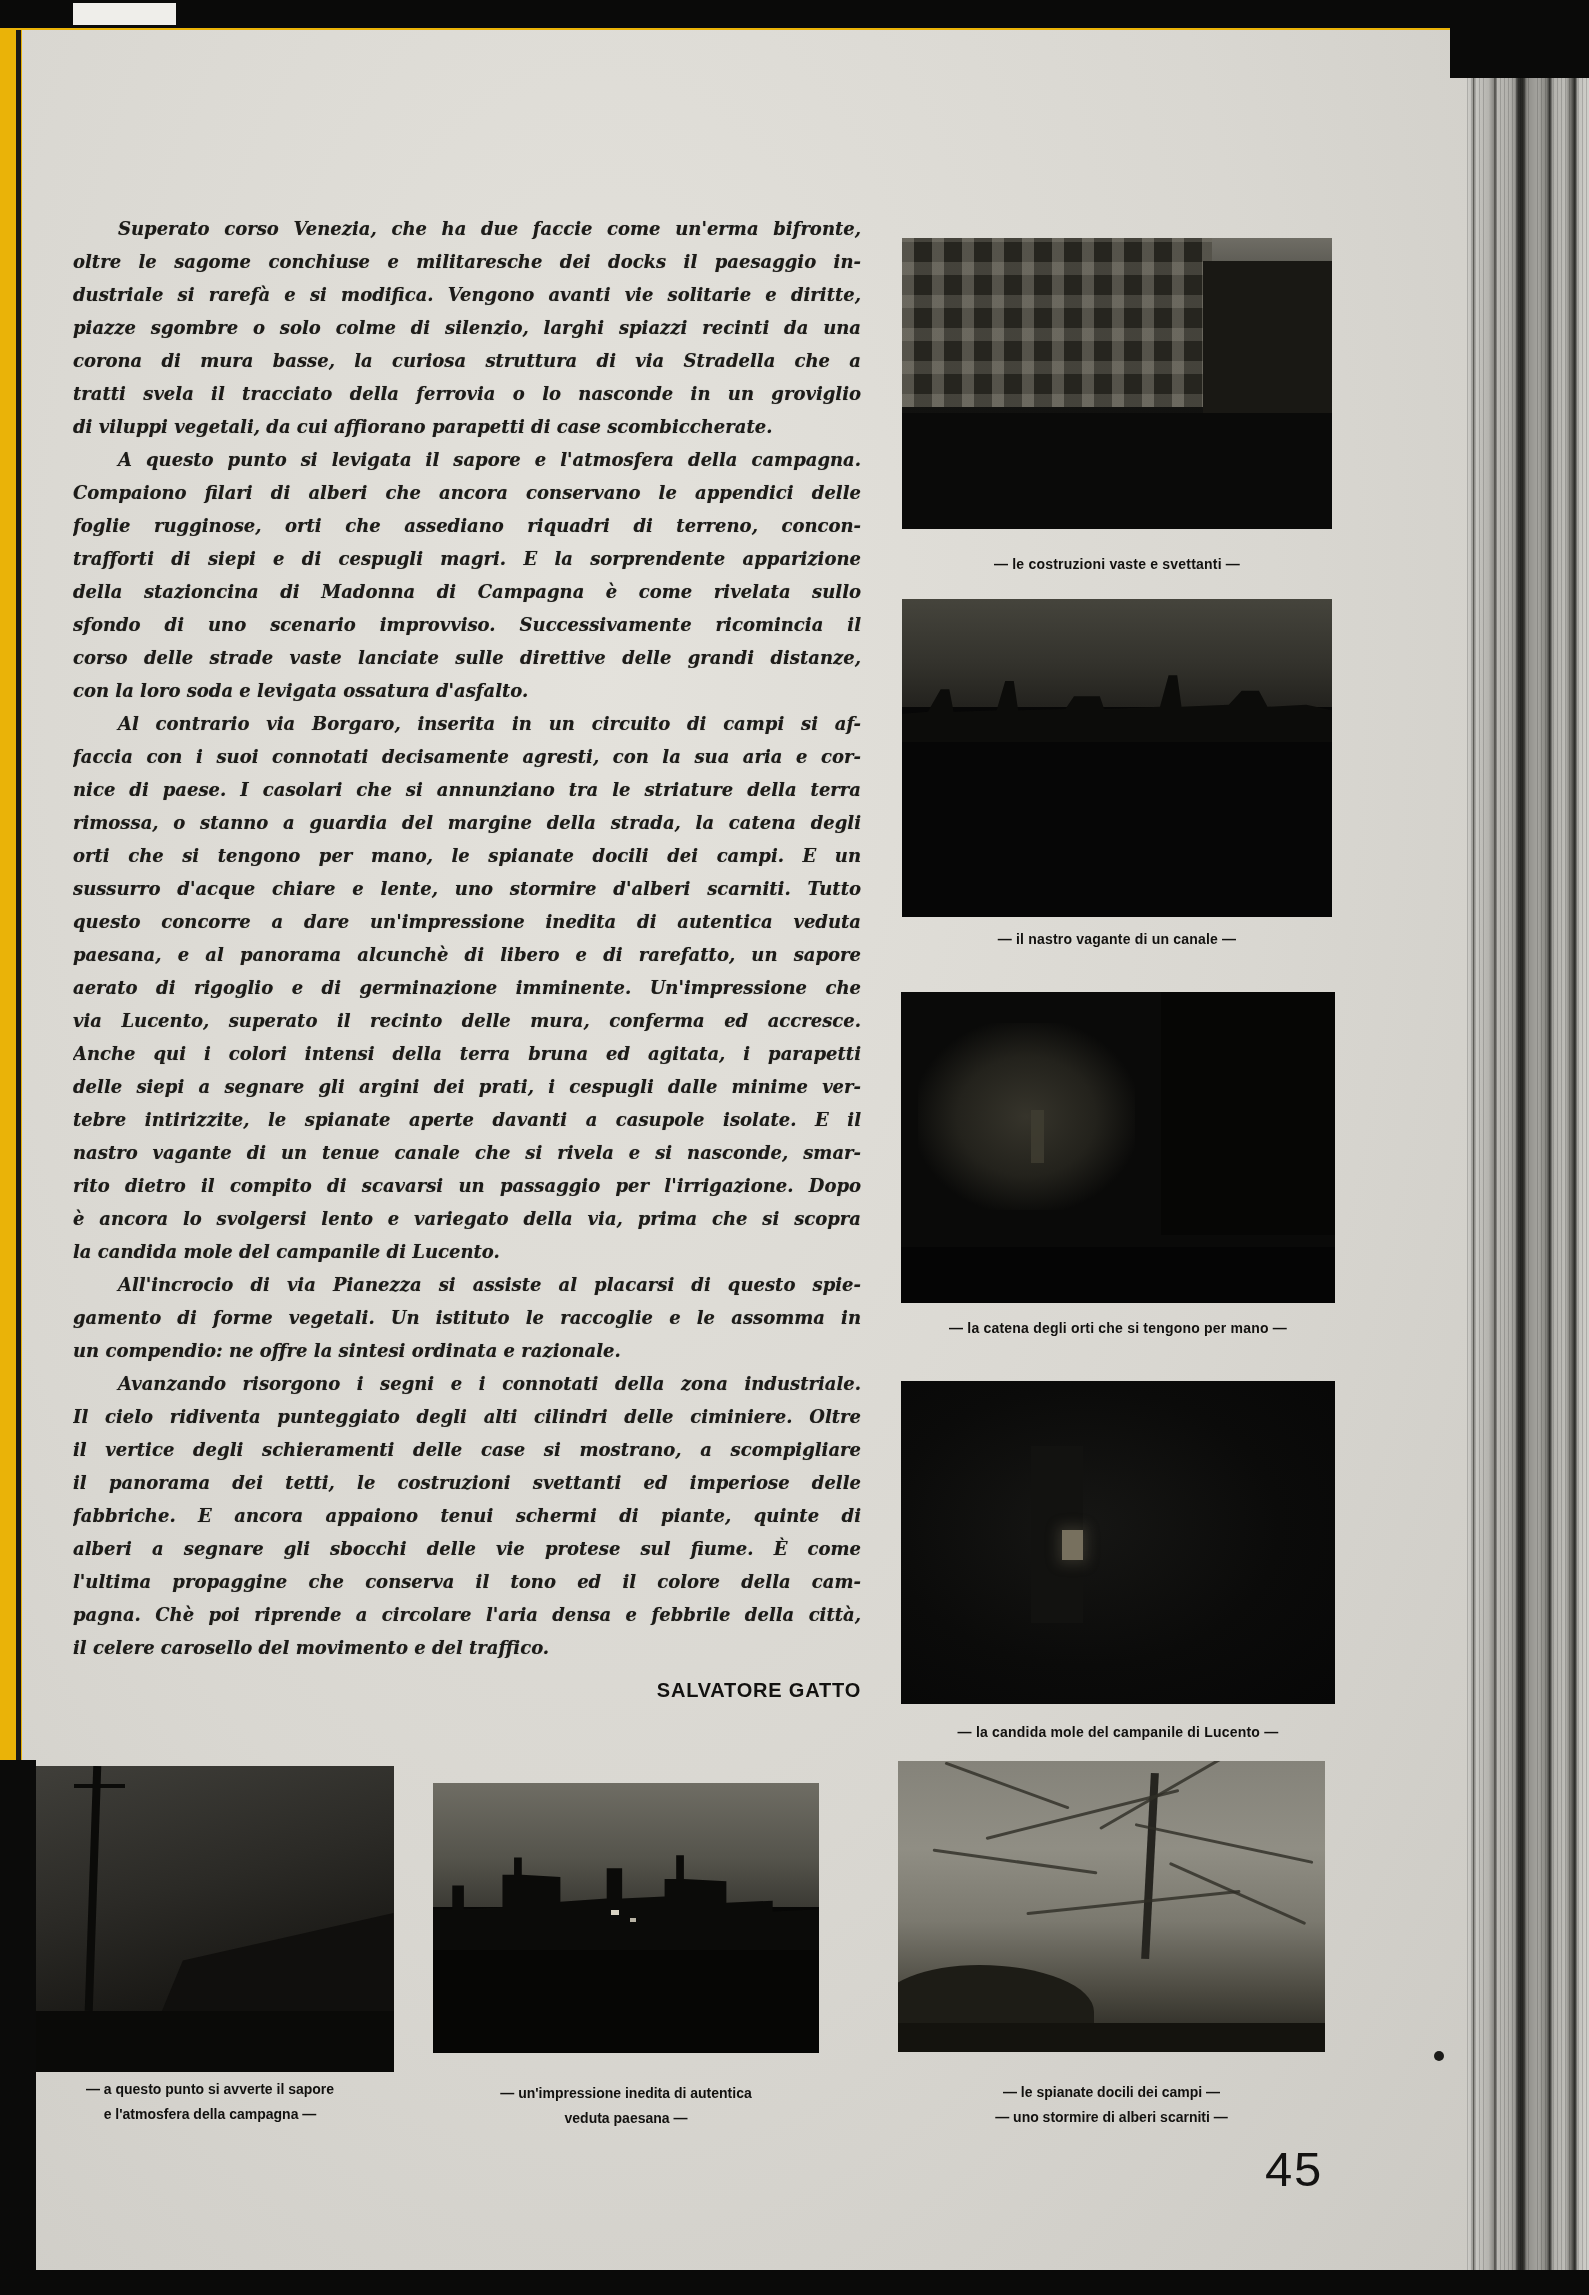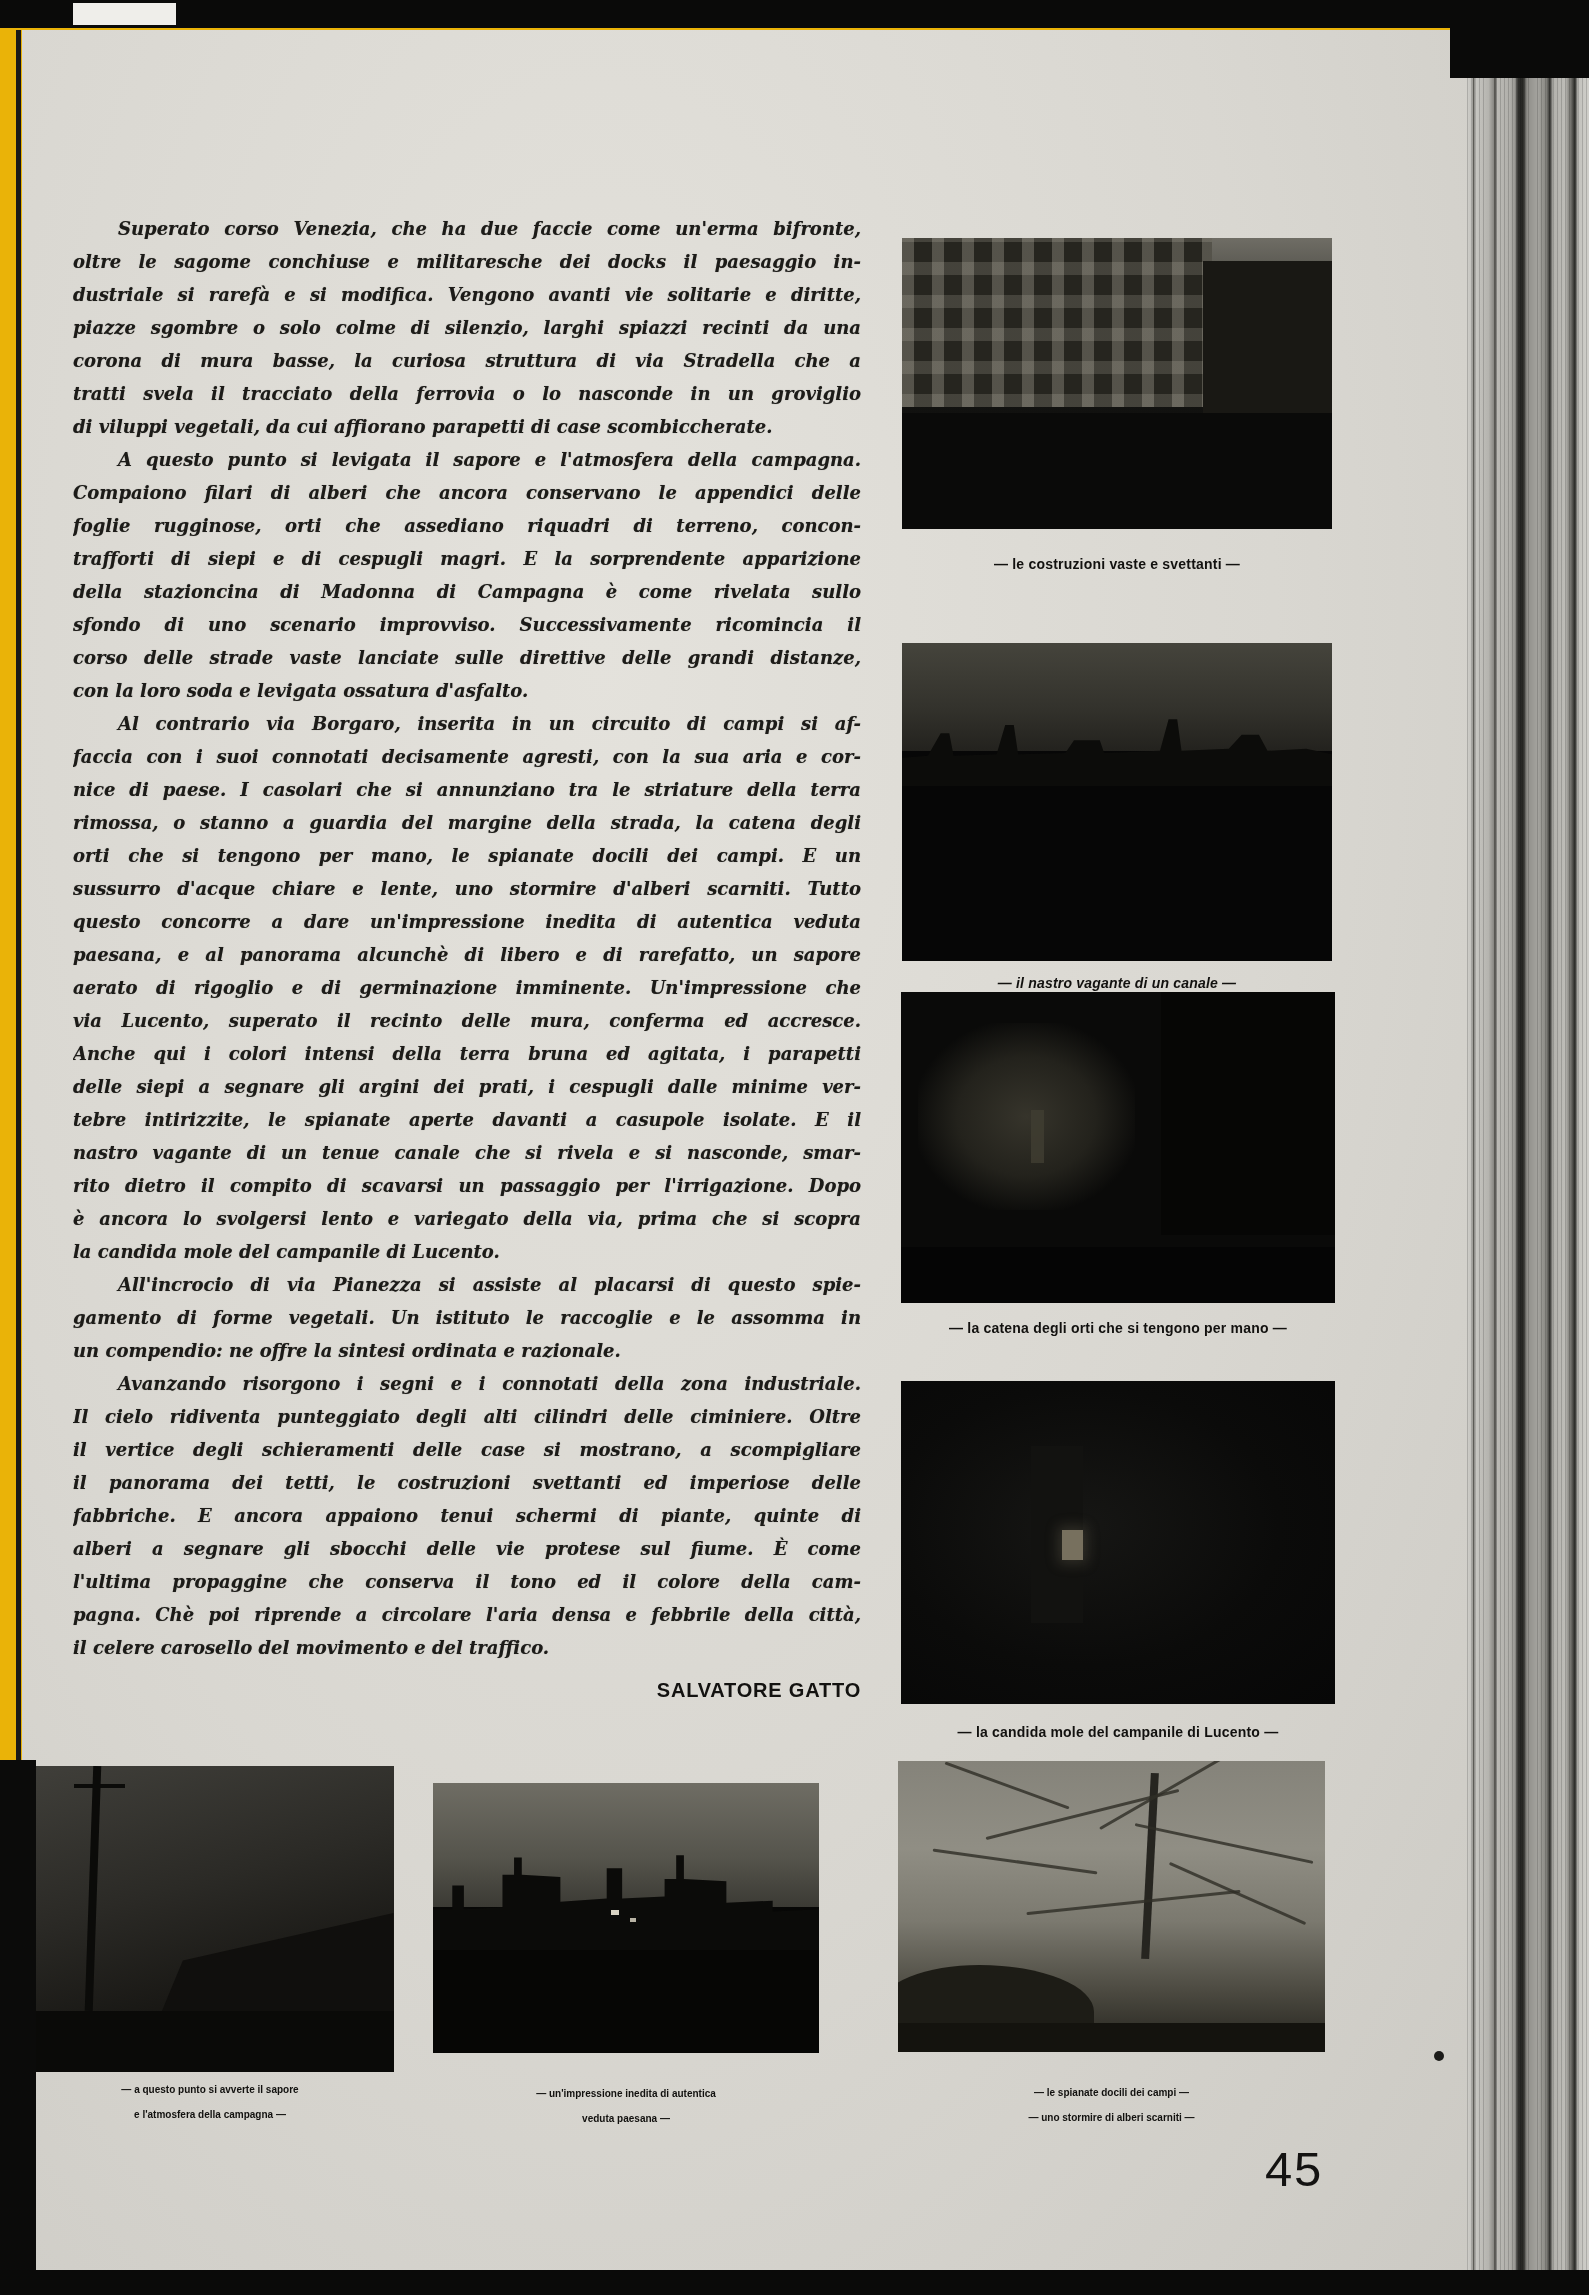--- a/index.html
+++ b/index.html
@@ -54,26 +54,26 @@
 
   
   .fig { position:absolute; }
   .photo { position:relative; overflow:hidden; width:100%; background:#0d0d0c; }
   .photo > div { position:absolute; }
   .fig-caption {
     text-align:center; font-weight:700; font-size:14px; line-height:21.5px; color:#12110f;
     letter-spacing:0.2px;
   }
   .fig-caption2 {
-    text-align:center; font-weight:700; font-size:10px; line-height:25px; color:#12110f;
+    text-align:center; font-weight:700; font-size:14px; line-height:25px; color:#12110f;
   }
 
   
   #fig-r1 { left:902px; top:238px;  width:430px; } #fig-r1 .photo { height:291px; } #fig-r1 .fig-caption { margin-top:25px; }
-  #fig-r2 { left:902px; top:643px;  width:430px;font-style:italic; } #fig-r2 .photo { height:318px; } #fig-r2 .fig-caption { margin-top:11.6px; }
+  #fig-r2 { left:902px; top:599px;  width:430px; } #fig-r2 .photo { height:318px; } #fig-r2 .fig-caption { margin-top:11.6px; }
   #fig-r3 { left:901px; top:992px; width:434px; } #fig-r3 .photo { height:311px; } #fig-r3 .fig-caption { margin-top:15px; }
   #fig-r4 { left:901px; top:1381px; width:434px; } #fig-r4 .photo { height:323px; } #fig-r4 .fig-caption { margin-top:18px;  }
   #fig-b1 { left:26.5px;   top:1766px; width:367px; } #fig-b1 .photo { height:306px; } #fig-b1 .fig-caption2 { margin-top:5px; }
   #fig-b2 { left:433px;  top:1783px; width:386px; } #fig-b2 .photo { height:270px; } #fig-b2 .fig-caption2 { margin-top:28px; }
   #fig-b3 { left:898px; top:1761px; width:427px; } #fig-b3 .photo { height:291px; } #fig-b3 .fig-caption2 { margin-top:28px; }
 
   
   .p-r1 { background:linear-gradient(180deg,#3a3935 0%,#23221f 30%,#121210 55%,#0a0a09 100%); }
   .r1-sky { top:0; left:58%; width:42%; height:30%; background:linear-gradient(180deg,#6f6d65,#43423c 75%, rgba(20,20,18,0)); }
   .r1-building {

